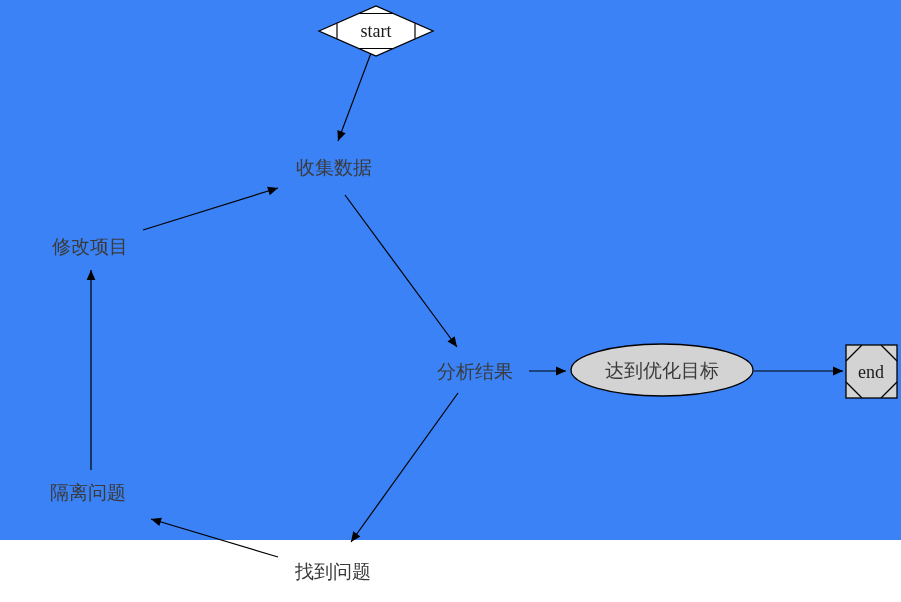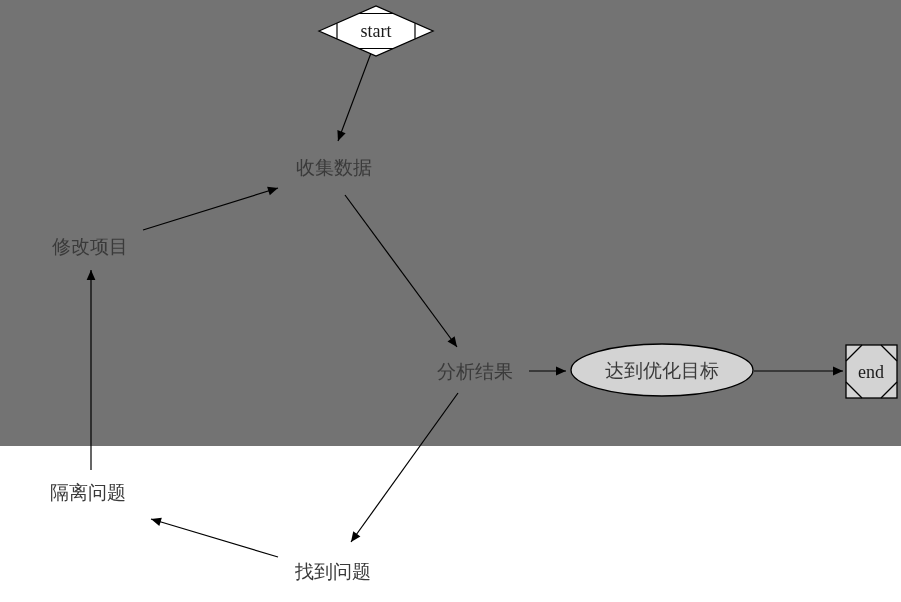--- a/index.html
+++ b/index.html
@@ -7,22 +7,22 @@
     padding: 0;
     background: #ffffff;
     width: 901px;
     height: 602px;
     overflow: hidden;
     font-family: "Liberation Serif", "DejaVu Serif", serif;
   }
   #canvas {
     position: relative;
     width: 901px;
-    height: 446px;
-    background: #737373;
+    height: 540px;
+    background: #3b82f6;
   }
   svg text {
     font-family: "Liberation Serif", "DejaVu Serif", serif;
   }
   .node-label-cjk {
     font-size: 19px;
     fill: #3a3a3a;
   }
   .node-label-latin {
     font-size: 18px;

